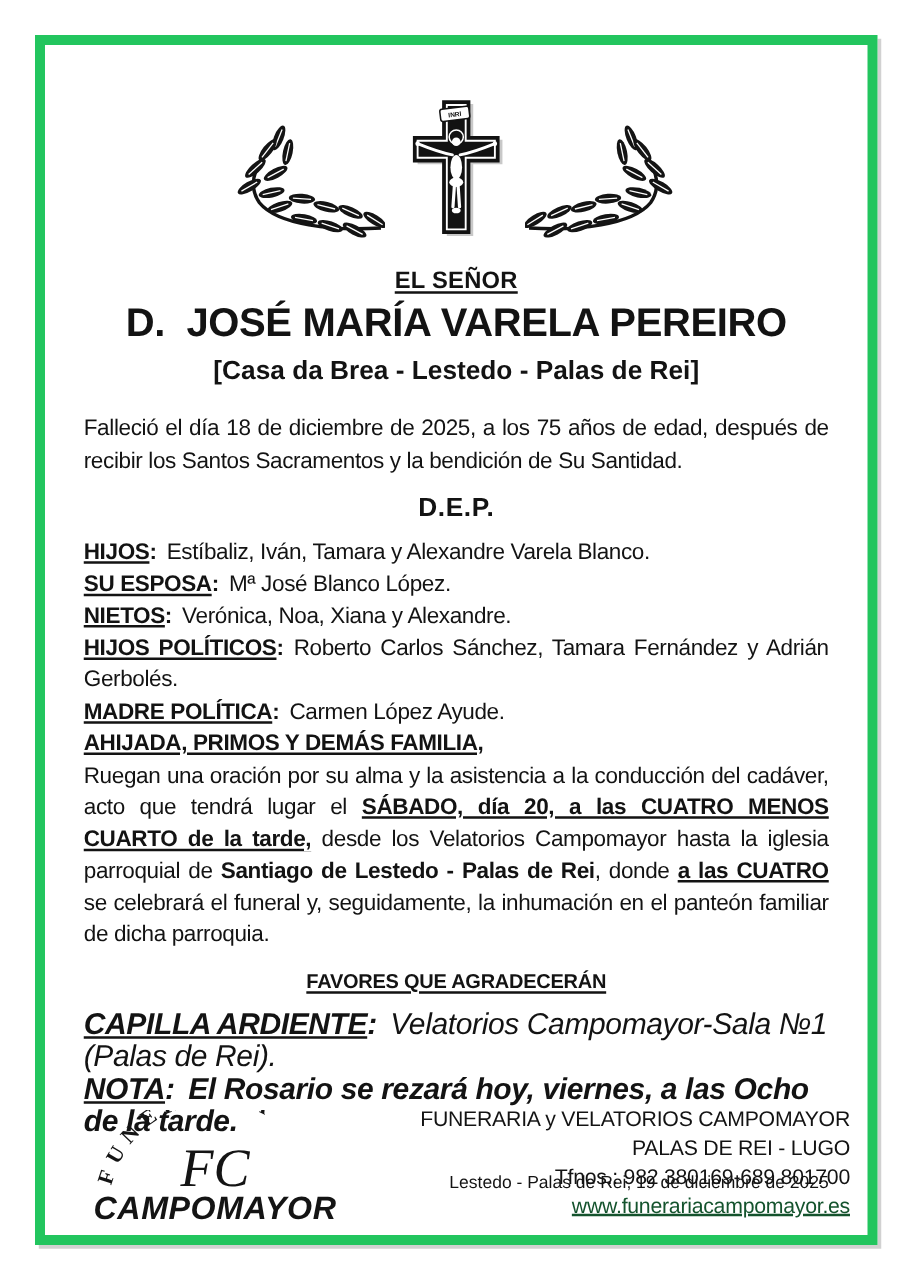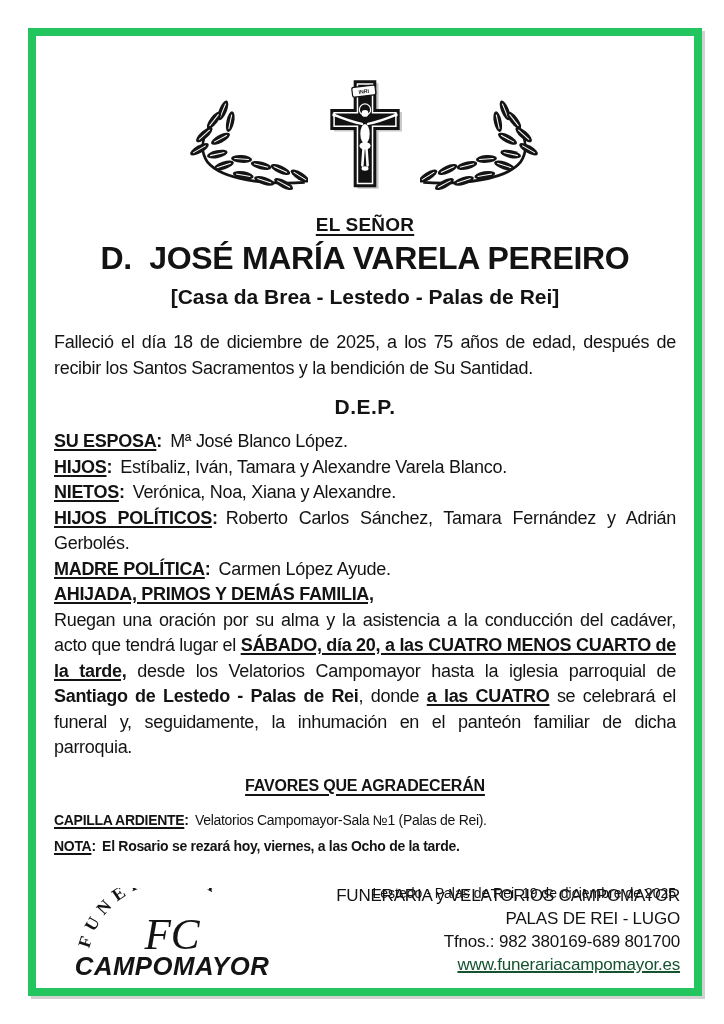--- a/index.html
+++ b/index.html
@@ -25,42 +25,42 @@
     text-decoration:underline;text-decoration-thickness:2px;text-underline-offset:3px;
     margin:2px 0 4px 0;letter-spacing:.2px;
   }
   .deceased-name{
     text-align:center;font-weight:bold;font-size:32px;margin:4px 0 0 0;letter-spacing:-.3px;
   }
   .residence{
     text-align:center;font-weight:bold;font-size:21px;margin:8px 0 0 0;
   }
   
-  .bodycol{padding:0 18px;}
+  .bodycol{padding:0 31px;}
   .death-par{
     font-size:18px;line-height:26px;letter-spacing:-.3px;
     margin:20px 0 0 0;text-align:justify;
   }
   .dep{
     text-align:center;font-weight:bold;font-size:21px;margin:14px 0 10px 0;letter-spacing:.5px;
   }
   .fam-row{font-size:18px;line-height:25.5px;letter-spacing:-.3px;text-align:justify;}
   .fam-label{font-weight:bold;text-decoration:underline;text-decoration-thickness:2px;text-underline-offset:2px;}
   .fam-colon{font-weight:bold;}
   .fam-value{margin-left:.45em;}
   .announcement{
     font-size:18px;line-height:25.5px;letter-spacing:-.3px;text-align:justify;margin:0;
   }
   .bu{font-weight:bold;text-decoration:underline;text-decoration-thickness:2px;text-underline-offset:2px;}
   .b{font-weight:bold;}
   .favors{
     text-align:center;font-weight:bold;font-size:16px;margin:16px 0 12px 0;
     text-decoration:underline;text-decoration-thickness:2px;text-underline-offset:3px;letter-spacing:-.2px;
   }
-  .info-row{font-size:14px;line-height:26px;letter-spacing:-.3px;}
+  .info-row{font-size:24px;line-height:26px;letter-spacing:-.3px;font-style:italic;}
   .dateline{font-size:14px;margin:26px 0 0 8px;letter-spacing:0;text-align:right;}
   
   .footer{position:absolute;left:16px;right:14px;bottom:8px;display:flex;align-items:flex-end;}
   .logo{width:225px;height:92px;flex:0 0 auto;margin-left:8px;}
   .footer-text{flex:1 1 auto;text-align:right;font-weight:normal;font-size:17px;line-height:23px;letter-spacing:-.2px;padding-bottom:4px;}
   .footer-link{text-decoration:underline;text-decoration-thickness:2px;cursor:pointer;}
   .hidden-defs{position:absolute;width:0;height:0;overflow:hidden;}
 </style>
 </head>
 <body>
@@ -126,22 +126,22 @@
   <div class="deceased-name">D.&nbsp; JOSÉ MARÍA VARELA PEREIRO</div>
   <div class="residence">[Casa da Brea - Lestedo - Palas de Rei]</div>
 
   <div class="bodycol">
 
     <p class="death-par">Falleció el día 18 de diciembre de 2025, a los 75 años de edad, después de recibir los Santos Sacramentos y la bendición de Su Santidad.</p>
 
     <div class="dep">D.E.P.</div>
 
     <div>
+      <div class="fam-row"><span class="fam-label">HIJOS</span><span class="fam-colon">:</span><span class="fam-value">Estíbaliz, Iván, Tamara y Alexandre Varela Blanco.</span></div>
       <div class="fam-row"><span class="fam-label">SU ESPOSA</span><span class="fam-colon">:</span><span class="fam-value">Mª José Blanco López.</span></div>
-      <div class="fam-row"><span class="fam-label">HIJOS</span><span class="fam-colon">:</span><span class="fam-value">Estíbaliz, Iván, Tamara y Alexandre Varela Blanco.</span></div>
       <div class="fam-row"><span class="fam-label">NIETOS</span><span class="fam-colon">:</span><span class="fam-value">Verónica, Noa, Xiana y Alexandre.</span></div>
       <div class="fam-row"><span class="fam-label">HIJOS POLÍTICOS</span><span class="fam-colon">:</span><span class="fam-value">Roberto Carlos Sánchez, Tamara Fernández y Adrián Gerbolés.</span></div>
       <div class="fam-row"><span class="fam-label">MADRE POLÍTICA</span><span class="fam-colon">:</span><span class="fam-value">Carmen López Ayude.</span></div>
       <div class="fam-row"><span class="fam-label">AHIJADA, PRIMOS Y DEMÁS FAMILIA,</span><span class="fam-colon"></span><span class="fam-value"></span></div>
     </div>
 
     <p class="announcement"><span>Ruegan una oración por su alma y la asistencia a la conducción del cadáver, acto que tendrá lugar el </span><span class="bu">SÁBADO, día 20, a las CUATRO MENOS CUARTO de la tarde,</span><span> desde los Velatorios Campomayor hasta la iglesia parroquial de </span><span class="b">Santiago de Lestedo - Palas de Rei</span><span>, donde </span><span class="bu">a las CUATRO</span><span> se celebrará el funeral y, seguidamente, la inhumación en el panteón familiar de dicha parroquia.</span></p>
 
     <div class="favors">FAVORES QUE AGRADECERÁN</div>
 

